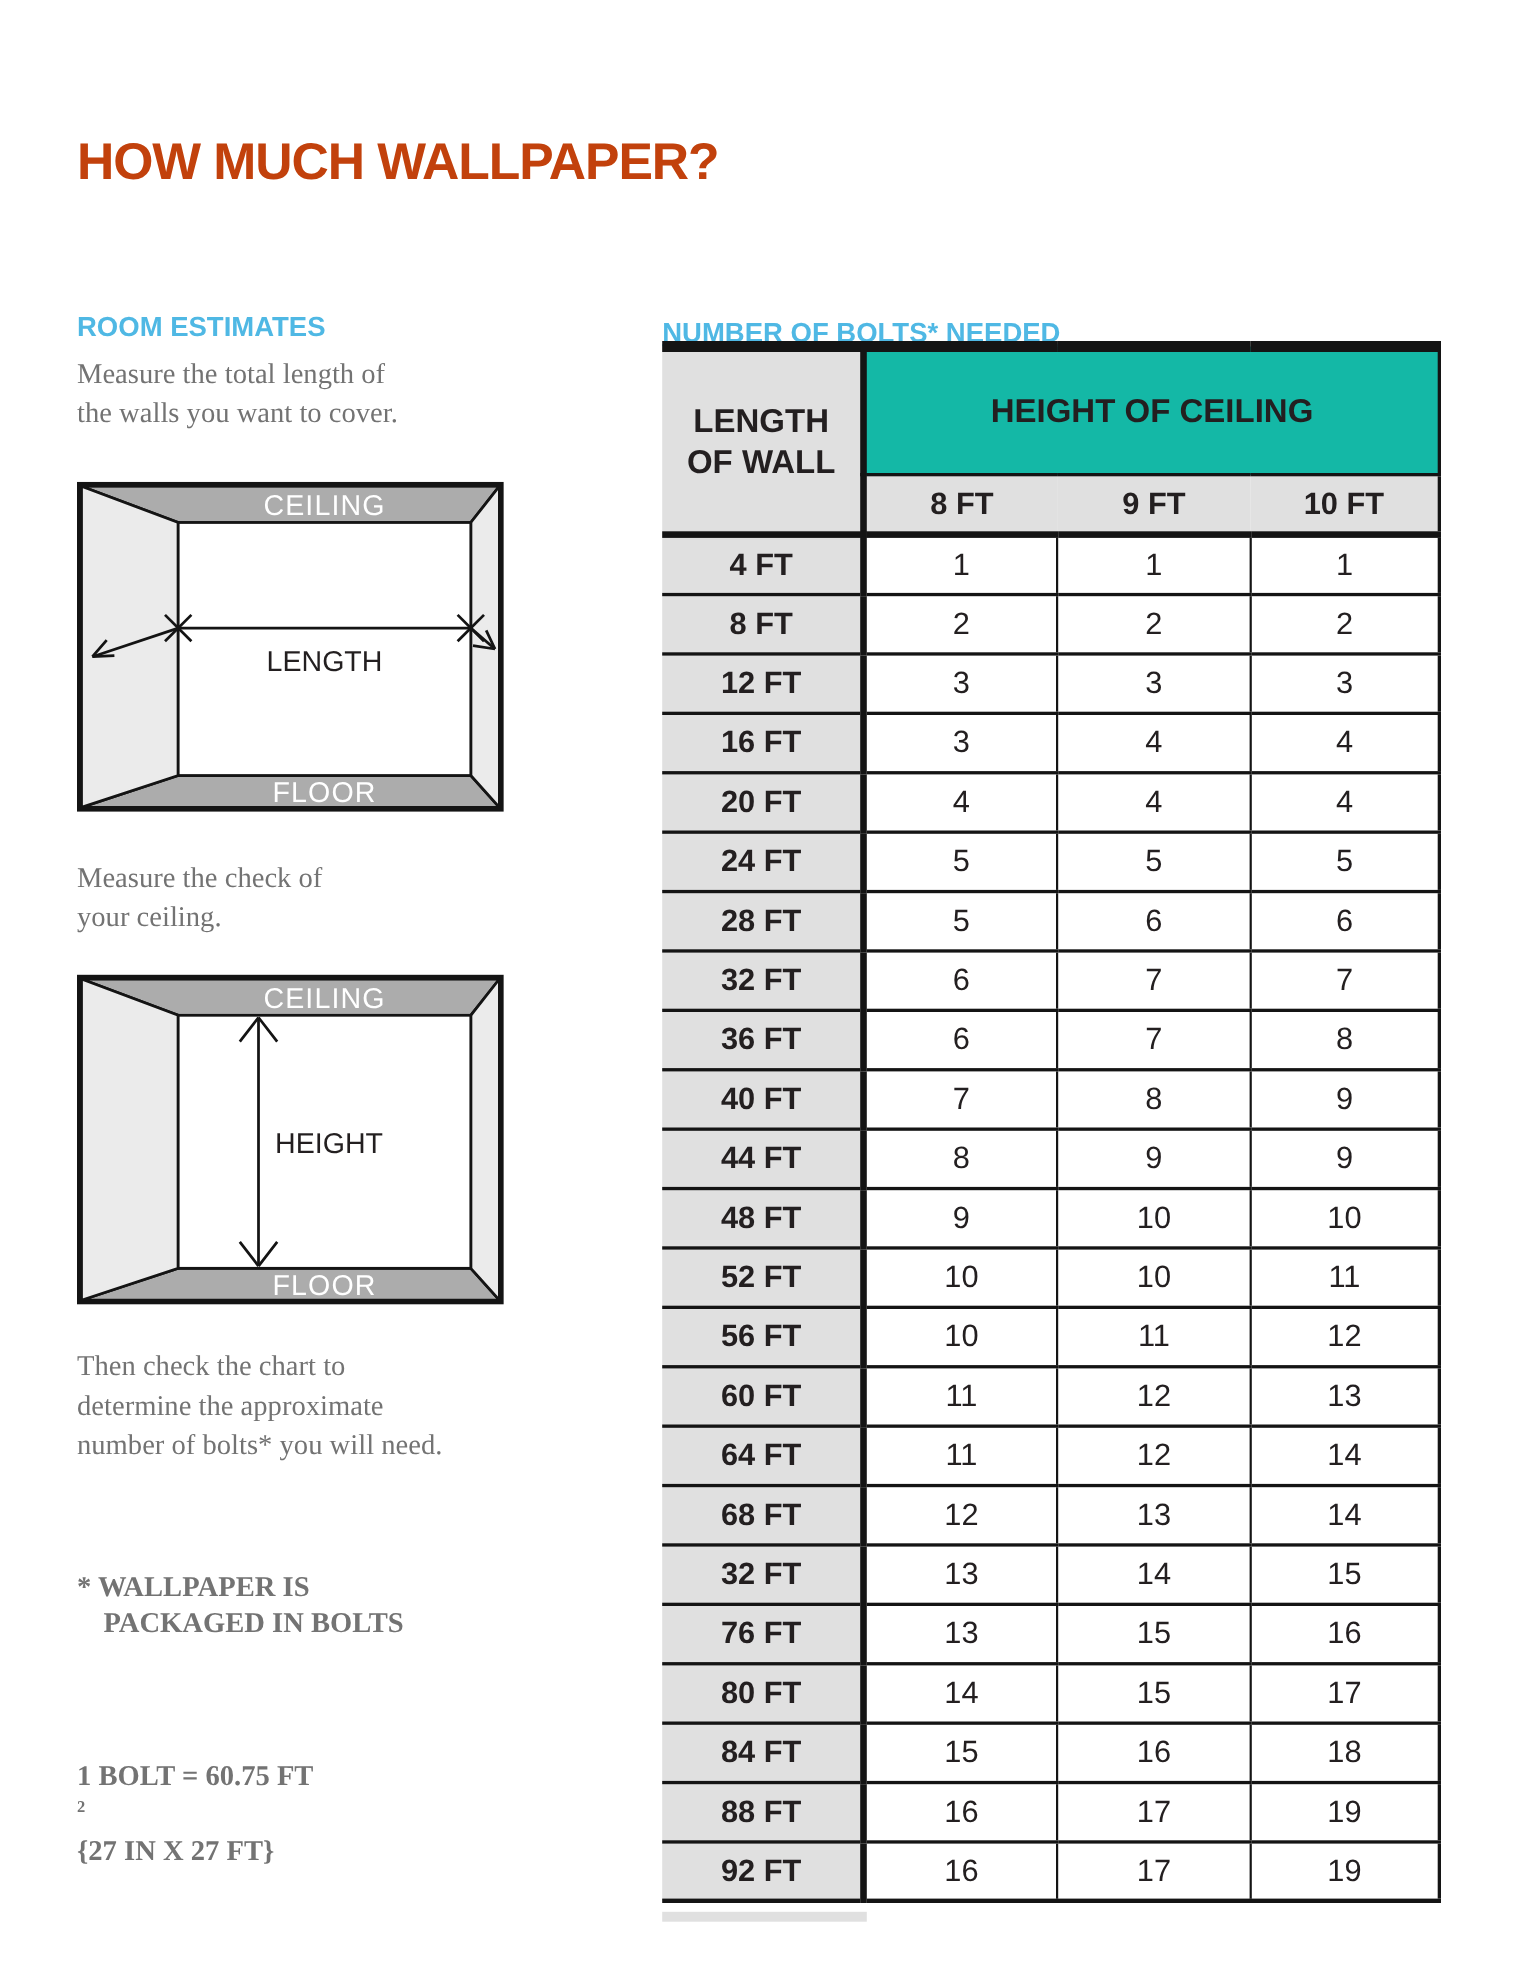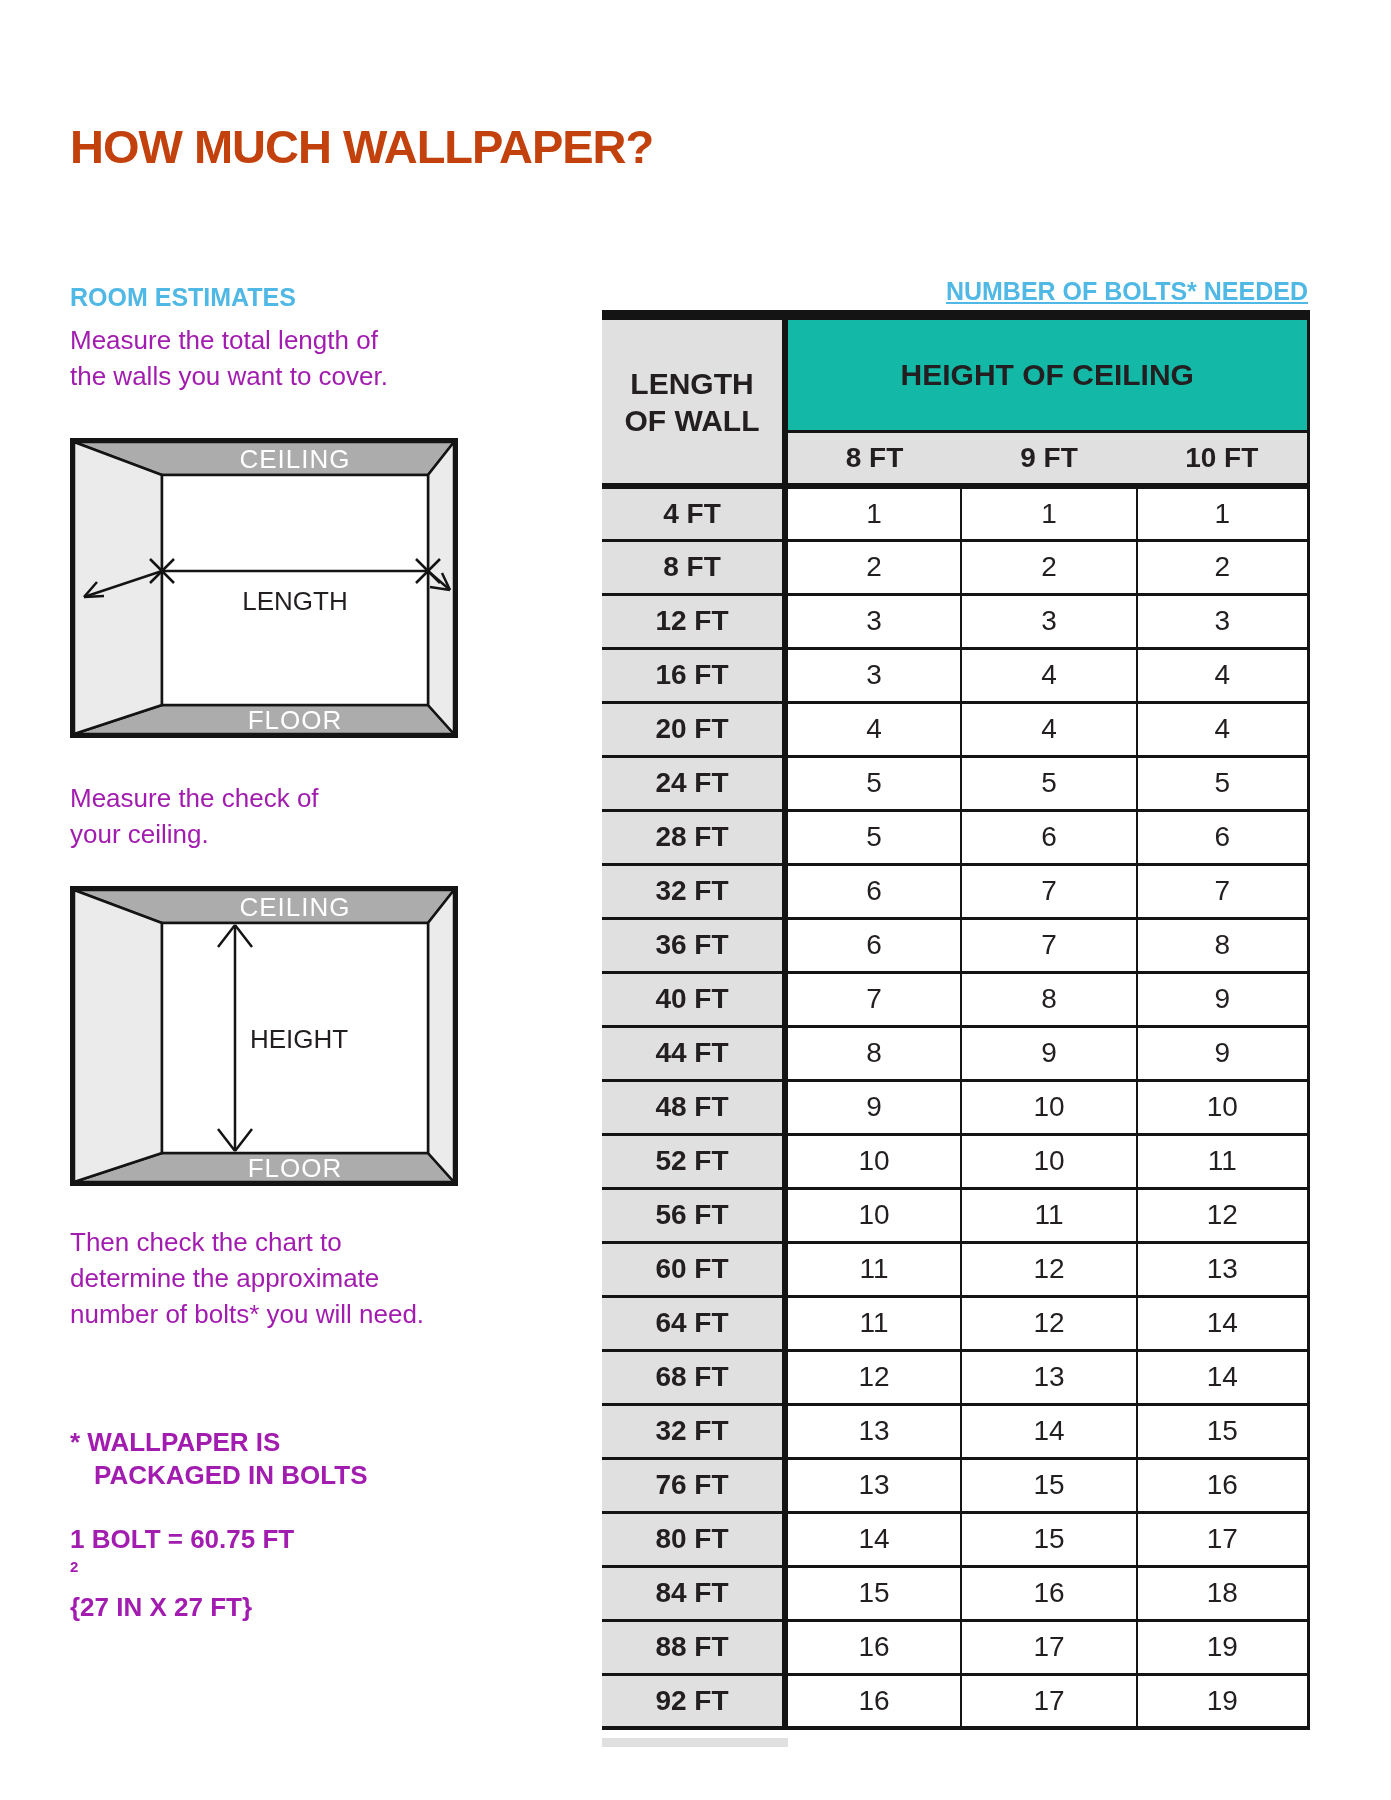--- a/index.html
+++ b/index.html
@@ -10,31 +10,31 @@
   .abs{position:absolute;}
 
   
   .page-title{
     left:70px;top:88px;font-size:47px;font-weight:bold;letter-spacing:-1px;color:#c2410c;
   }
   .section-heading{
     font-size:25px;font-weight:bold;color:#4FB8E4;letter-spacing:0;margin-top:27px;
   }
   .room-estimates{left:70px;top:256px;}
-  .table-heading{left:602px;top:250px;width:706px;text-align:right;text-decoration:underline;}
+  .table-heading{left:602px;top:262px;width:706px;text-align:left;text-decoration:underline;}
 
   
-  .para{left:70px;font-size:26px;line-height:36px;color:#a21caf;}
+  .para{left:70px;font-size:26px;line-height:36px;color:#737373;font-family:Liberation Serif, serif;}
   .para span{display:block;}
   .para1{top:322px;}
   .para2{top:780px;}
   .para3{top:1224px;}
   .footnote{top:1426px;font-weight:bold;line-height:33px;}
   .footnote .indent{padding-left:24px;}
-  .boltinfo{top:1522px;font-weight:bold;line-height:34px;}
+  .boltinfo{top:1598px;font-weight:bold;line-height:34px;}
   .boltinfo sup{font-size:15px;vertical-align:super;line-height:0;}
 
   
   .diagram{width:388px;height:300px;left:70px;}
   .diagram1{top:438px;}
   .diagram2{top:886px;}
   .diagram text{font-family:"Liberation Sans", sans-serif;}
   .surf-label{font-size:26px;fill:#ffffff;letter-spacing:1px;}
   .dim-label{font-size:26px;fill:#231F20;}
 

